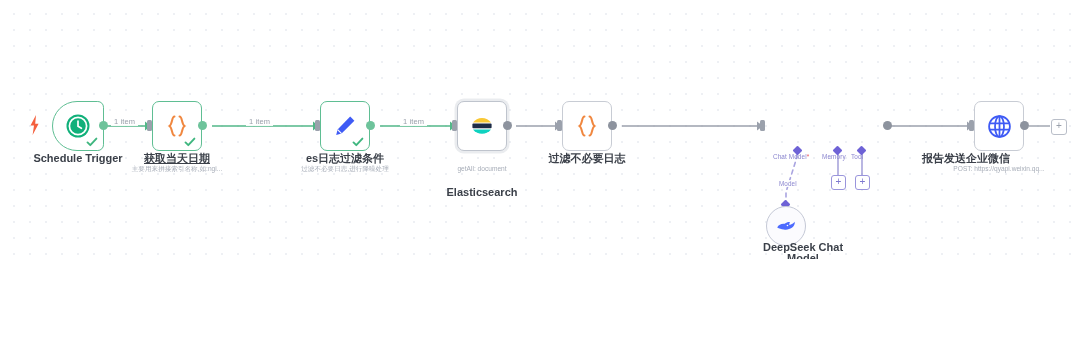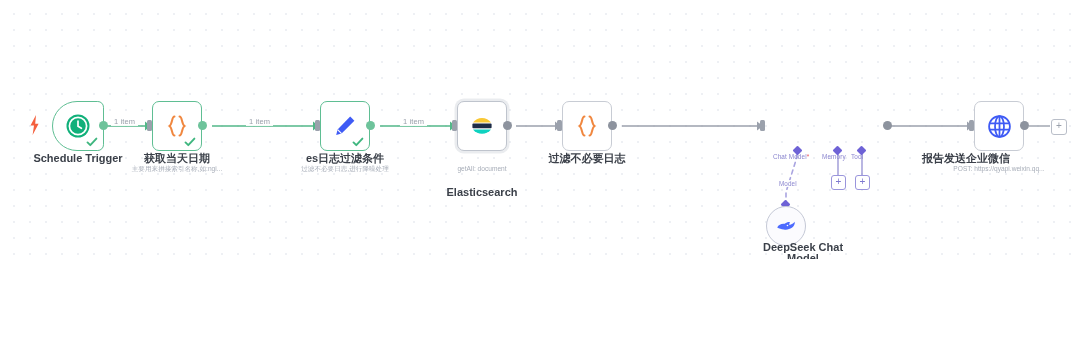--- a/index.html
+++ b/index.html
@@ -210,21 +210,21 @@
     <svg class="ic" width="26" height="26" viewBox="0 0 26 26">
       <path d="M10.5 3.5 C7.5 3.5 8.6 11 5.5 13 C8.6 15 7.5 22.5 10.5 22.5" stroke="#f0873f" stroke-width="2" fill="none" stroke-linecap="round"></path>
       <path d="M15.5 3.5 C18.5 3.5 17.4 11 20.5 13 C17.4 15 18.5 22.5 15.5 22.5" stroke="#f0873f" stroke-width="2" fill="none" stroke-linecap="round"></path>
     </svg>
     <svg class="check" viewBox="0 0 12 12">
       <path d="M1.5 6.4 L4.3 9.2 L10.4 2.6" stroke="#3fb67f" stroke-width="1.9" fill="none" stroke-linecap="round" stroke-linejoin="round"></path>
     </svg>
   </div>
   <div class="port-in" style="left:147px; top:120px;"></div>
   <div class="port-out green" style="left:198px; top:121px;"></div>
-  <div class="cap" style="left:117px; top:153px; width:120px;">获取当天日期</div>
+  <div class="cap" style="left:117px; top:153px; width:120px;text-decoration:underline;">获取当天日期</div>
   <div class="sub" style="left:122px; top:164px; width:110px;">主要用来拼接索引名称,如:ngi...</div>
 
   <div class="node ok" style="left:320px; top:101px; width:50px; height:50px;">
     <svg class="ic" width="24" height="24" viewBox="0 0 24 24">
       <path d="M17.2 2.6 L21.4 6.8 L8.6 19.6 L3.2 21 L4.6 15.6 Z" fill="#3f5bf5"></path>
       <path d="M4.6 15.6 L8.6 19.6" stroke="#ffffff" stroke-width="1.1"></path>
     </svg>
     <svg class="check" viewBox="0 0 12 12">
       <path d="M1.5 6.4 L4.3 9.2 L10.4 2.6" stroke="#3fb67f" stroke-width="1.9" fill="none" stroke-linecap="round" stroke-linejoin="round"></path>
     </svg>

